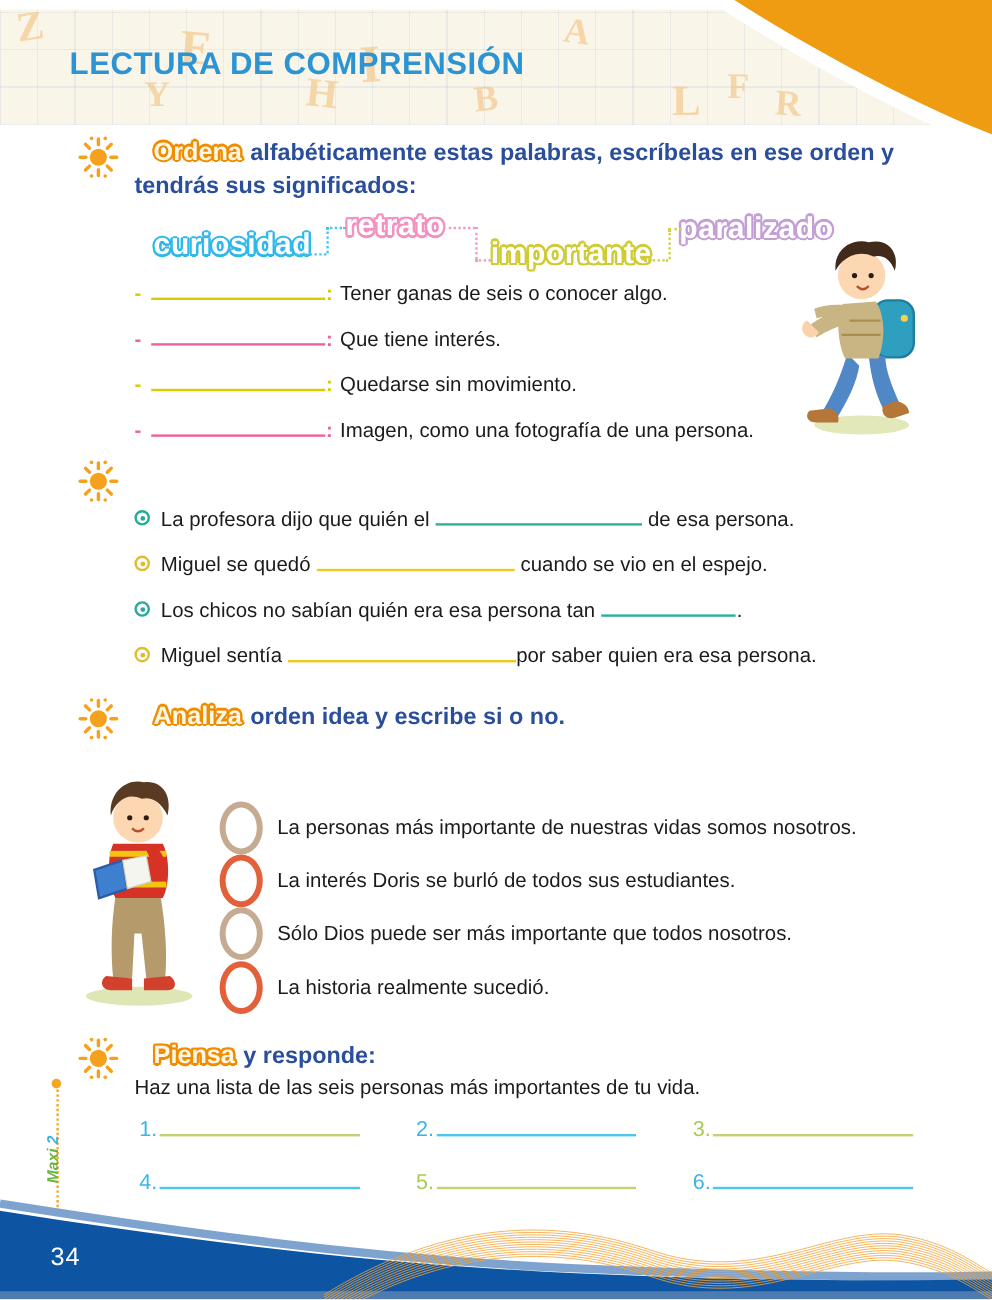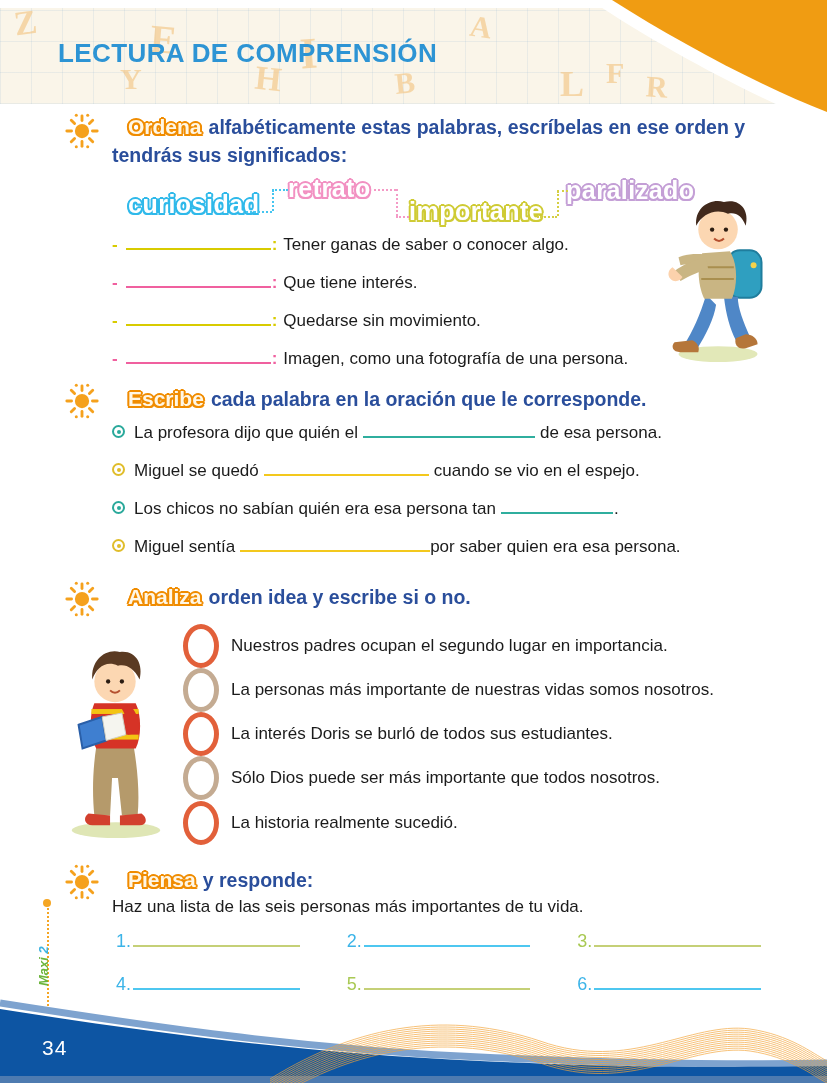--- a/index.html
+++ b/index.html
@@ -170,38 +170,35 @@
     <path d="M40 62 C28 64 16 70 8 76 L14 86 C24 80 34 76 42 74 Z" fill="#c9b583"></path>
     <path d="M6 72 C2 74 0 80 4 84 C8 88 14 86 16 82 Z" fill="#fcd2ac"></path>
     <circle cx="52" cy="34" r="20" fill="#fcd7b2"></circle>
     <path d="M30 30 C28 12 44 2 58 6 C74 2 84 14 80 30 C76 20 70 16 62 18 C50 12 36 18 30 30 Z" fill="#41291c"></path>
     <circle cx="46" cy="34" r="2.2" fill="#2c1d12"></circle>
     <circle cx="60" cy="34" r="2.2" fill="#2c1d12"></circle>
     <path d="M48 43 Q53 48 58 43" stroke="#b5502f" stroke-width="2" fill="none"></path>
   </svg>
 
   <div class="def-row" style="top:232px">
-    <span class="dash c-yellow">-</span><span class="def-line u-yellow"></span><span class="colon c-yellow">:</span><span>Tener ganas de saber o conocer algo.</span>
+    <span class="dash c-yellow">-</span><span class="def-line u-yellow"></span><span class="colon c-yellow">:</span><span>Tener ganas de seis o conocer algo.</span>
   </div>
   <div class="def-row" style="top:270px">
     <span class="dash c-pink">-</span><span class="def-line u-pink"></span><span class="colon c-pink">:</span><span>Que tiene interés.</span>
   </div>
   <div class="def-row" style="top:308px">
     <span class="dash c-yellow">-</span><span class="def-line u-yellow"></span><span class="colon c-yellow">:</span><span>Quedarse sin movimiento.</span>
   </div>
   <div class="def-row" style="top:346px">
     <span class="dash c-pink">-</span><span class="def-line u-pink"></span><span class="colon c-pink">:</span><span>Imagen, como una fotografía de una persona.</span>
   </div>
 
   <svg class="sun" style="left:63px;top:382px" viewBox="0 0 40 40">
       <use href="#sun"></use>
     </svg>
-  <div class="sec-head" style="left:112px;top:384px">
-    <span class="kw bubble">Escribe</span><span>cada palabra en la oración que le corresponde.</span>
-  </div>
 
   <div class="sentence" style="top:421px">
     <span class="ob b-teal"><span class="obd"></span></span><span>La profesora dijo que quién el</span><span class="blank u-teal bw172"></span><span>de esa persona.</span>
   </div>
   <div class="sentence" style="top:459px">
     <span class="ob b-gold"><span class="obd"></span></span><span>Miguel se quedó</span><span class="blank u-gold bw165"></span><span>cuando se vio en el espejo.</span>
   </div>
   <div class="sentence" style="top:497px">
     <span class="ob b-teal"><span class="obd"></span></span><span>Los chicos no sabían quién era esa persona tan</span><span class="blank u-teal bw112"></span><span>.</span>
   </div>
@@ -227,24 +224,20 @@
     <path d="M72 58 C80 66 82 76 80 86 L70 88 C70 78 68 68 64 62 Z" fill="#d63326"></path>
     <path d="M20 78 L44 70 L48 94 L24 102 Z" fill="#3f7fd0" stroke="#2a5fa8" stroke-width="2"></path>
     <path d="M44 70 L64 66 L68 88 L48 94 Z" fill="#f5f5ef" stroke="#cfcfc2" stroke-width="1"></path>
     <circle cx="57" cy="34" r="21" fill="#fcd7b2"></circle>
     <path d="M34 32 C32 12 48 0 62 4 C78 2 86 16 82 32 C76 20 68 16 60 18 C48 12 38 20 34 32 Z" fill="#5a3a22"></path>
     <circle cx="50" cy="34" r="2.2" fill="#2c1d12"></circle>
     <circle cx="64" cy="34" r="2.2" fill="#2c1d12"></circle>
     <path d="M52 43 Q57 48 62 43" stroke="#b5502f" stroke-width="2" fill="none"></path>
   </svg>
 
-  <div class="arow" style="top:624px">
-    <span class="acirc circ-orange"></span>
-      <span>Nuestros padres ocupan el segundo lugar en importancia.</span>
-  </div>
   <div class="arow" style="top:668px">
     <span class="acirc circ-tan"></span>
       <span>La personas más importante de nuestras vidas somos nosotros.</span>
   </div>
   <div class="arow" style="top:712px">
     <span class="acirc circ-orange"></span>
       <span>La interés Doris se burló de todos sus estudiantes.</span>
   </div>
   <div class="arow" style="top:756px">
     <span class="acirc circ-tan"></span>

